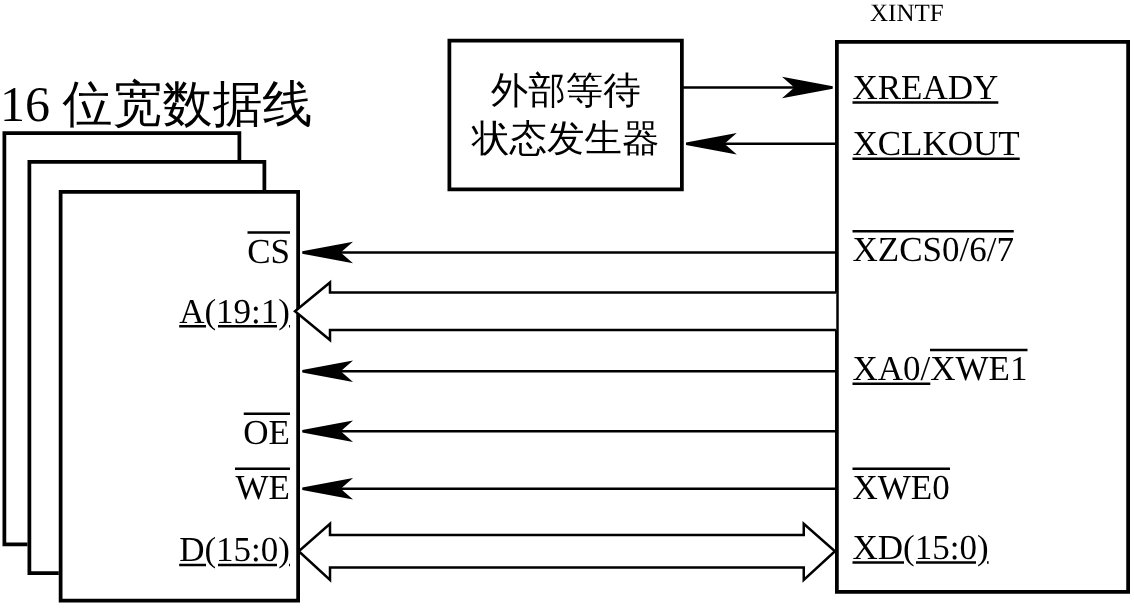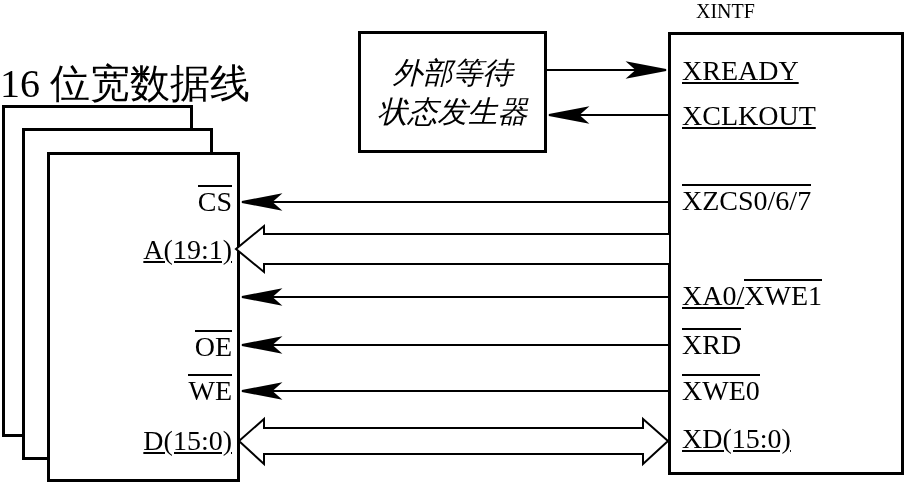--- a/index.html
+++ b/index.html
@@ -35,21 +35,21 @@
   }
   #xintf-title{
     position:absolute;left:696px;top:0px;width:236px;
     font-size:20px;z-index:10;
   }
   #wait-box{
     left:358px;top:31px;width:189px;height:122px;
     display:flex;flex-direction:column;justify-content:center;align-items:center;
     z-index:4;
   }
-  .wait-line{font-size:30px;line-height:39px;text-align:center;font-style:italic;}
+  .wait-line{font-size:30px;line-height:39px;text-align:center;}
 </style>
 </head>
 <body>
 
 <div id="canvas">
 
   <div class="box" style="left:2px;top:105px;width:191px;height:332px;z-index:1;"></div>
   <div class="box" style="left:22px;top:128px;width:191px;height:332px;z-index:2;"></div>
   <div class="box" style="left:47px;top:152px;width:193px;height:330px;z-index:3;"></div>
 
@@ -123,23 +123,20 @@
   </div>
   <div class="label-row right-row" style="top:99px">
     <span>XCLKOUT</span><span class="ov"></span>
   </div>
   <div class="label-row right-row" style="top:184px">
     <span></span><span class="ov">XZCS0/6/7</span>
   </div>
   <div class="label-row right-row" style="top:279px">
     <span>XA0/</span><span class="ov">XWE1</span>
   </div>
-  <div class="label-row right-row" style="top:328px">
-    <span></span><span class="ov">XRD</span>
-  </div>
   <div class="label-row right-row" style="top:374px">
     <span></span><span class="ov">XWE0</span>
   </div>
   <div class="label-row right-row" style="top:422px">
     <span>XD(15:0)</span><span class="ov"></span>
   </div>
 
 </div>
 
 </body></html>

